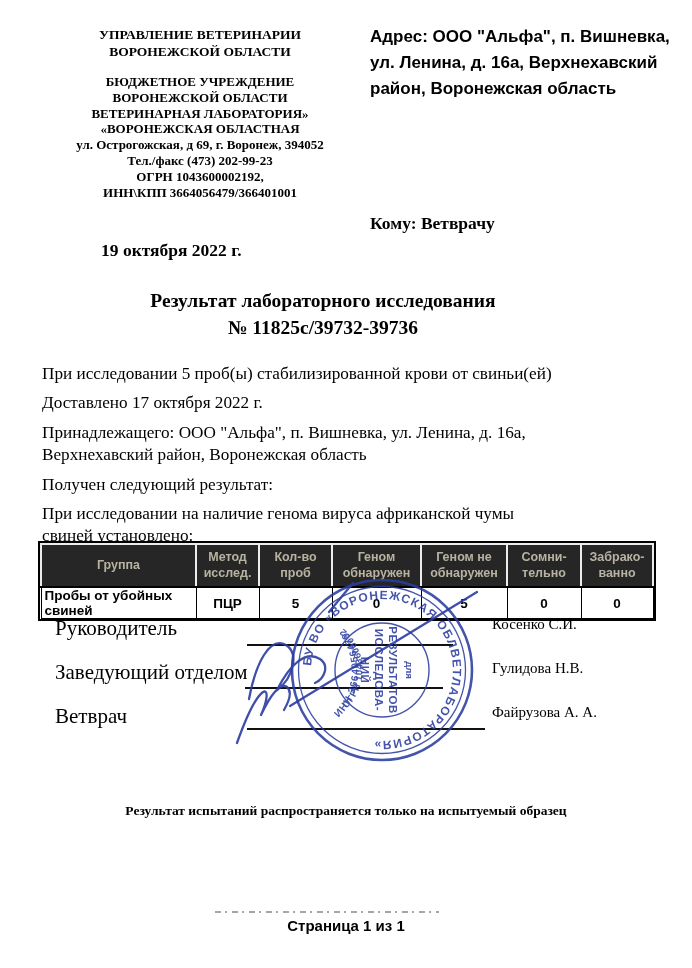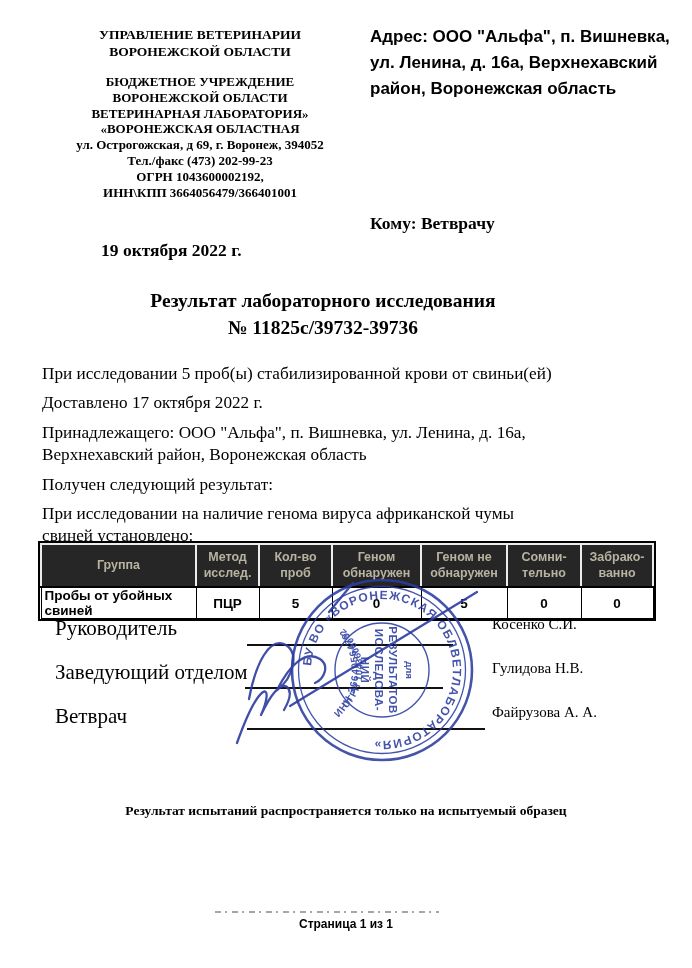--- a/index.html
+++ b/index.html
@@ -48,21 +48,21 @@
   .sig-name{position:absolute;left:492px;font-size:15px;}
   .sig-line{position:absolute;height:0;border-bottom:2px solid #111;}
   
   .note{position:absolute;left:0;top:755px;width:692px;text-align:center;font-weight:bold;font-size:13.5px;margin-top:48px;}
   .dotted-rule{
     position:absolute;left:215px;top:911px;width:224px;height:2px;
     background:repeating-linear-gradient(90deg,#a6a6a6 0 6px,transparent 6px 10px,#a6a6a6 10px 12px,transparent 12px 17px);
   }
   .page-label{
     position:absolute;left:0;top:917px;width:692px;text-align:center;
-    font-family:"Liberation Sans","DejaVu Sans",sans-serif;font-weight:bold;font-size:12px;
+    font-family:"Liberation Sans","DejaVu Sans",sans-serif;font-weight:bold;font-size:15px;
   }
   
   .stamp-svg{position:absolute;left:284px;top:572px;width:196px;height:196px;opacity:.88;}
   .ink-svg{position:absolute;left:0;top:0;width:692px;height:968px;pointer-events:none;opacity:.9;}
 </style>
 </head>
 <body>
 
 <div class="page">
 

